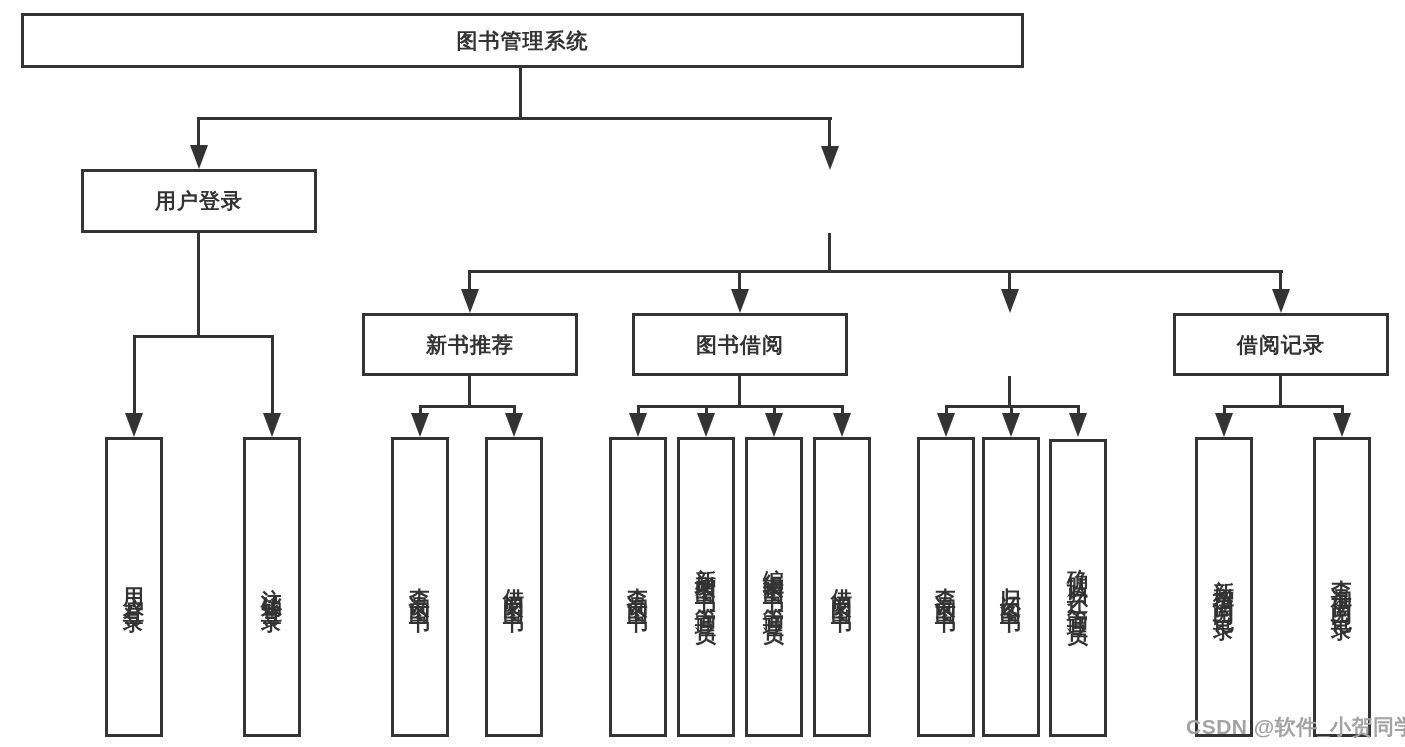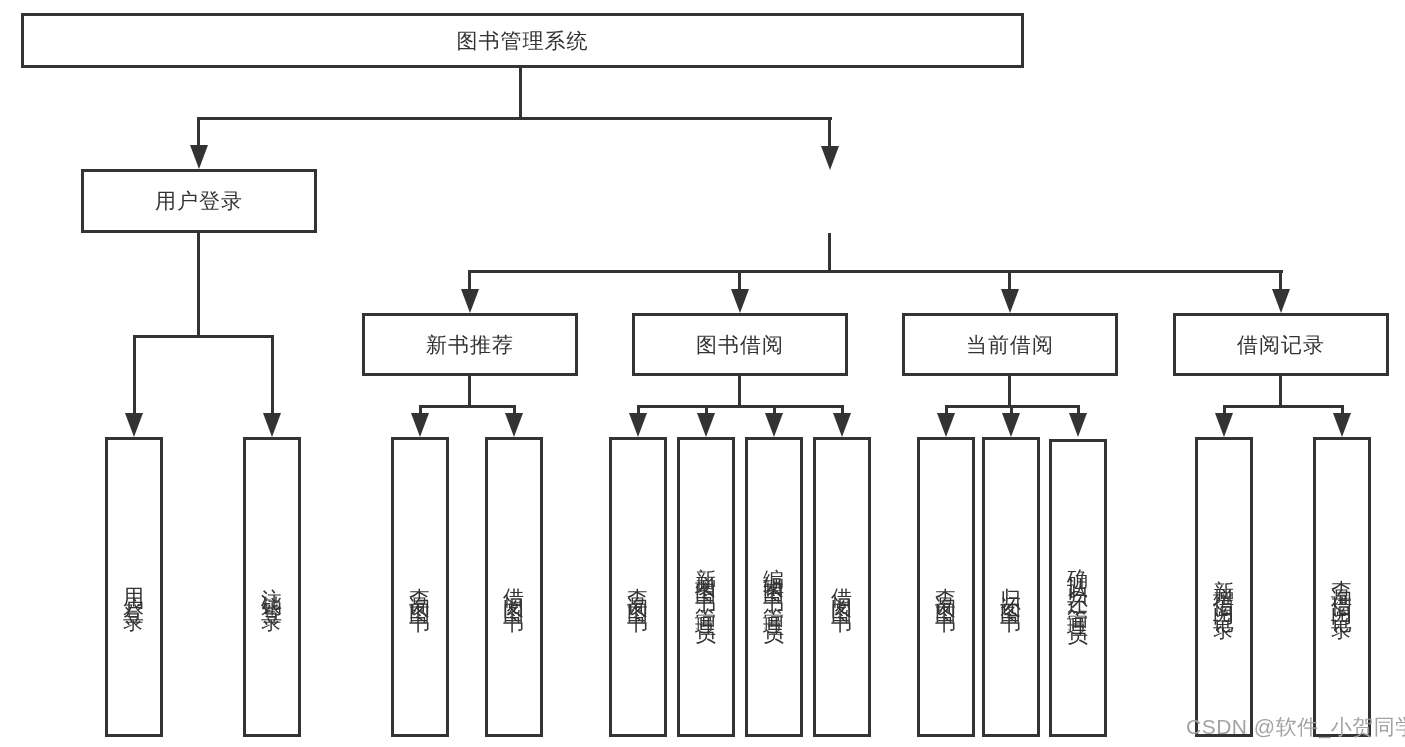--- a/index.html
+++ b/index.html
@@ -4,21 +4,21 @@
 <style>
   :root{
     --line:#333333;
     --text:#333333;
     --watermark:#a3a3a3;
     --background:#ffffff;
   }
   html,body{margin:0;padding:0;background:var(--background);}
   #stage{
     position:relative;width:1405px;height:747px;background:var(--background);
-    font-family:"Liberation Sans",sans-serif;overflow:hidden;
+    font-family:"Liberation Sans",sans-serif;overflow:hidden;font-weight:bold;
   }
   .box{
     position:absolute;box-sizing:border-box;border:3px solid var(--line);
     background:#fff;display:flex;align-items:center;justify-content:center;
     font-size:21px;letter-spacing:1px;color:var(--text);
   }
   .vbox{
     position:absolute;box-sizing:border-box;border:3px solid var(--line);
     background:#fff;display:flex;align-items:center;justify-content:center;
     font-size:21px;color:var(--text);
@@ -74,23 +74,20 @@
   <div class="v" style="left:1008px;top:270px;height:22px"></div>
   <div class="ah" style="left:1001px;top:289px"></div>
   <div class="v" style="left:1279px;top:270px;height:22px"></div>
   <div class="ah" style="left:1272px;top:289px"></div>
 
   <div class="box" style="left:632px;top:313px;width:216px;height:63px">
     <span>图书借阅</span>
   </div>
   <div class="box" style="left:362px;top:313px;width:216px;height:63px">
     <span>新书推荐</span>
-  </div>
-  <div class="box" style="left:902px;top:313px;width:216px;height:63px">
-    <span>当前借阅</span>
   </div>
   <div class="box" style="left:1173px;top:313px;width:216px;height:63px">
     <span>借阅记录</span>
   </div>
 
   <div class="v" style="left:468px;top:376px;height:31px"></div>
   <div class="h" style="left:419px;top:405px;width:97px"></div>
   <div class="v" style="left:419px;top:405px;height:14px"></div>
   <div class="ah" style="left:411px;top:413px"></div>
   <div class="v" style="left:513px;top:405px;height:14px"></div>

